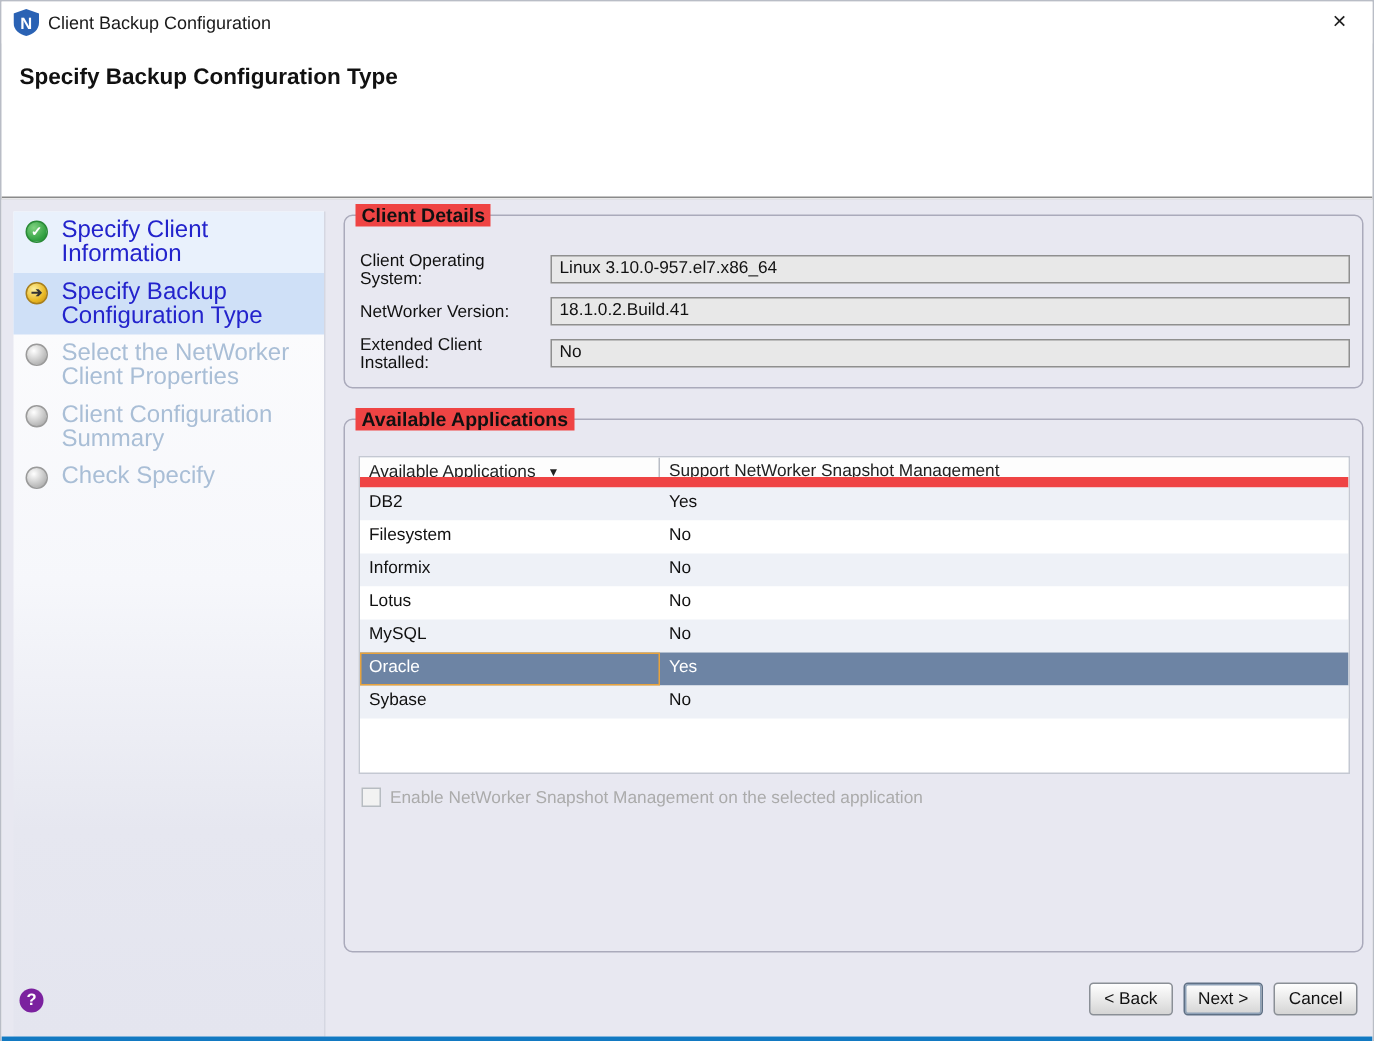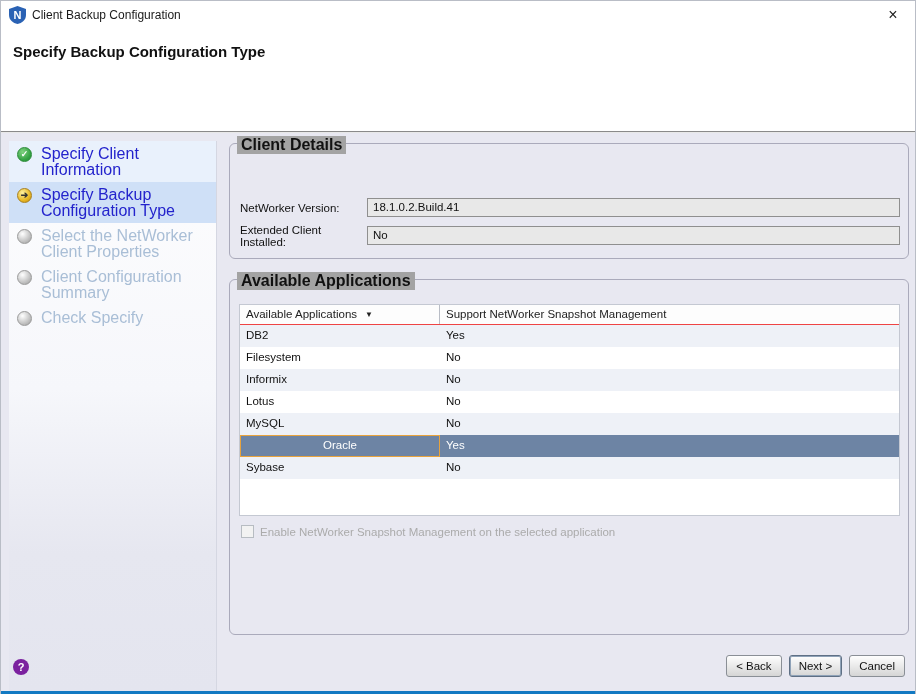--- a/index.html
+++ b/index.html
@@ -78,62 +78,62 @@
     background:radial-gradient(circle at 35% 30%, #ffffff, #b9b9b9 70%, #999);
     border:1px solid #9a9a9a;
   }
 
   
   .groupbox {
     position:absolute; border:1px solid #aab; border-radius:6px;
   }
   .groupbox .gb-title {
     position:absolute; top:-8px; left:7px; padding:0 4px;
-    font-size:16px; font-weight:bold; color:#111; background:#a3a3a3;
+    font-size:13px; font-weight:bold; color:#111; background:#ef4444;
   }
   #client-details { left:228px; top:10px; width:680px; height:116px; }
   #available-apps { left:228px; top:146px; width:680px; height:356px; }
 
   
   .field-row { position:absolute; left:10px; height:19px; display:flex; align-items:center; }
   .field-label { width:127px; font-size:11.5px; color:#111; flex:none; }
   .field-value {
     width:533px; height:19px; background:#e8e8e8; border:1px solid #8f8f8f;
     font-size:11.5px; color:#111; line-height:17px; padding:0 5px;
     white-space:nowrap; overflow:hidden;
   }
 
   
   .table {
     position:absolute; left:9px; top:24px; width:661px; height:212px;
     background:#fff; border:1px solid #c4c8d2; overflow:hidden;
   }
   .thead {
-    display:flex; height:20px; background:#fdfdfd; border-bottom:1px solid #ef4444;
+    display:flex; height:20px; background:#fdfdfd; border-bottom:7px solid #ef4444;
   }
   .th {
     font-size:11.5px; color:#222; line-height:19px; padding:0 6px;
     white-space:nowrap; overflow:hidden;
   }
   .th.c1 { width:200px; border-right:1px solid #b9bdc6; }
   .th.c2 { flex:1; }
   .sort-arrow { font-size:8px; color:#222; margin-left:8px; vertical-align:1px; }
   .trow { display:flex; height:22px; }
   .trow:nth-child(odd) { background:#eef1f7; }
   .trow:nth-child(even) { background:#ffffff; }
   .tcell {
     font-size:11.5px; color:#111; line-height:21px; padding:0 6px;
     white-space:nowrap; overflow:hidden;
   }
   .tcell.c1 { width:200px; flex:none; }
   .tcell.c2 { flex:1; }
   .trow.selected { background:#6d84a4 !important; }
   .trow.selected .tcell { color:#fff; }
   .trow.selected .tcell.c1 {
-    outline:1px solid #e8a33d; outline-offset:-1px;text-align:center;
+    outline:1px solid #e8a33d; outline-offset:-1px;
   }
 
   
   .checkbox-row {
     position:absolute; left:11px; top:245px; display:flex; align-items:center;
   }
   .checkbox {
     width:13px; height:13px; background:#f2f2f2; border:1px solid #b7bcc2;
     margin-right:6px; flex:none;
   }
@@ -199,20 +199,24 @@
         <span class="txt">Client Configuration Summary</span>
       </div>
       <div class="step pending">
         <span class="step-icon icon-pending"></span>
         <span class="txt">Check Specify</span>
       </div>
     </div>
 
     <div class="groupbox" id="client-details">
       <span class="gb-title">Client Details</span>
+      <div class="field-row" style="top:26px;">
+        <span class="field-label">Client Operating System:</span>
+        <div class="field-value">Linux 3.10.0-957.el7.x86_64</div>
+      </div>
       <div class="field-row" style="top:54px;">
         <span class="field-label">NetWorker Version:</span>
         <div class="field-value">18.1.0.2.Build.41</div>
       </div>
       <div class="field-row" style="top:82px;">
         <span class="field-label">Extended Client Installed:</span>
         <div class="field-value">No</div>
       </div>
     </div>
 

